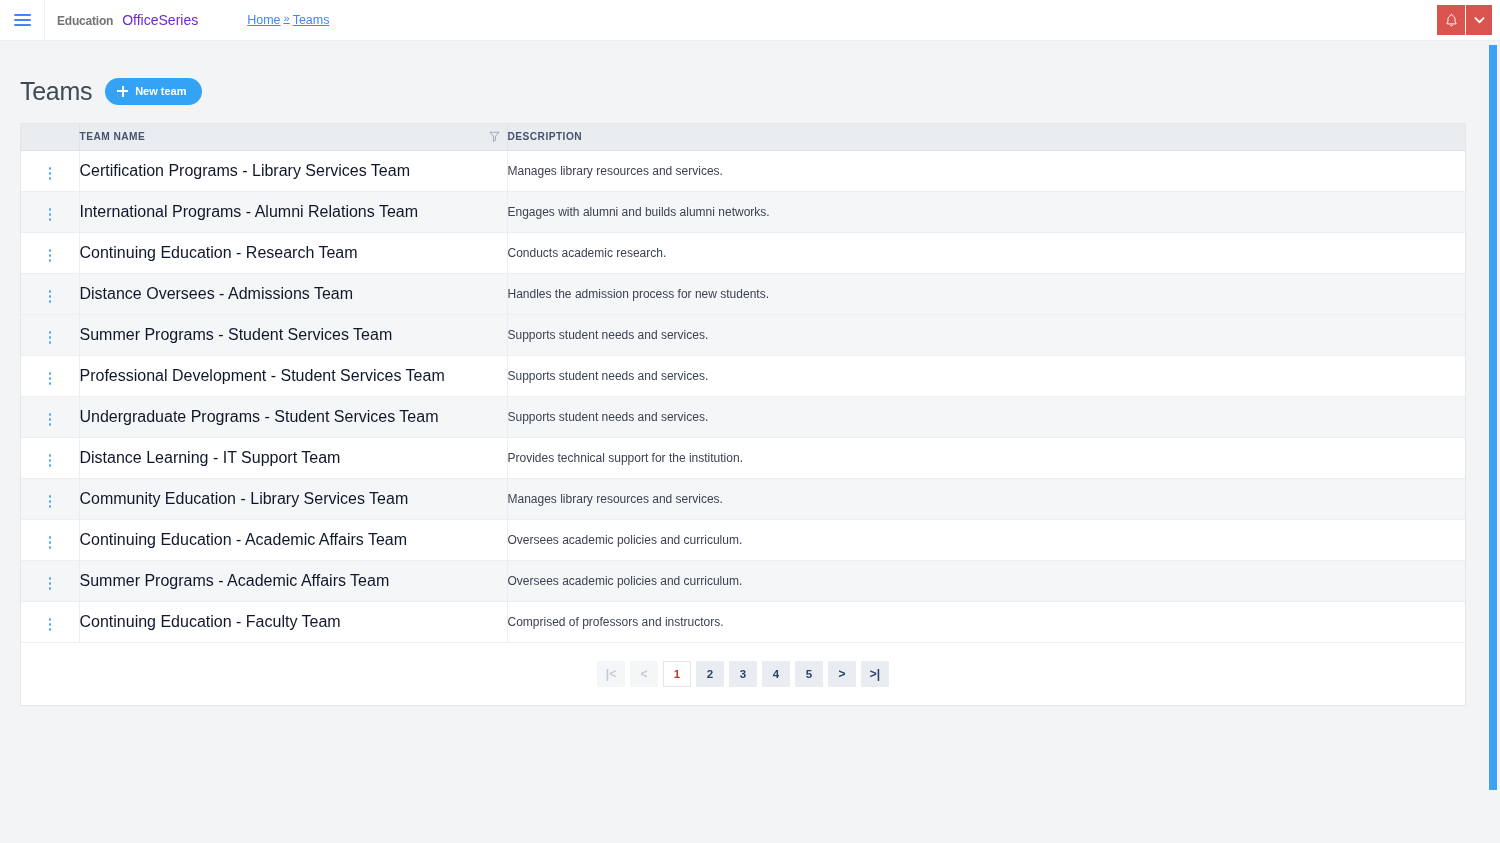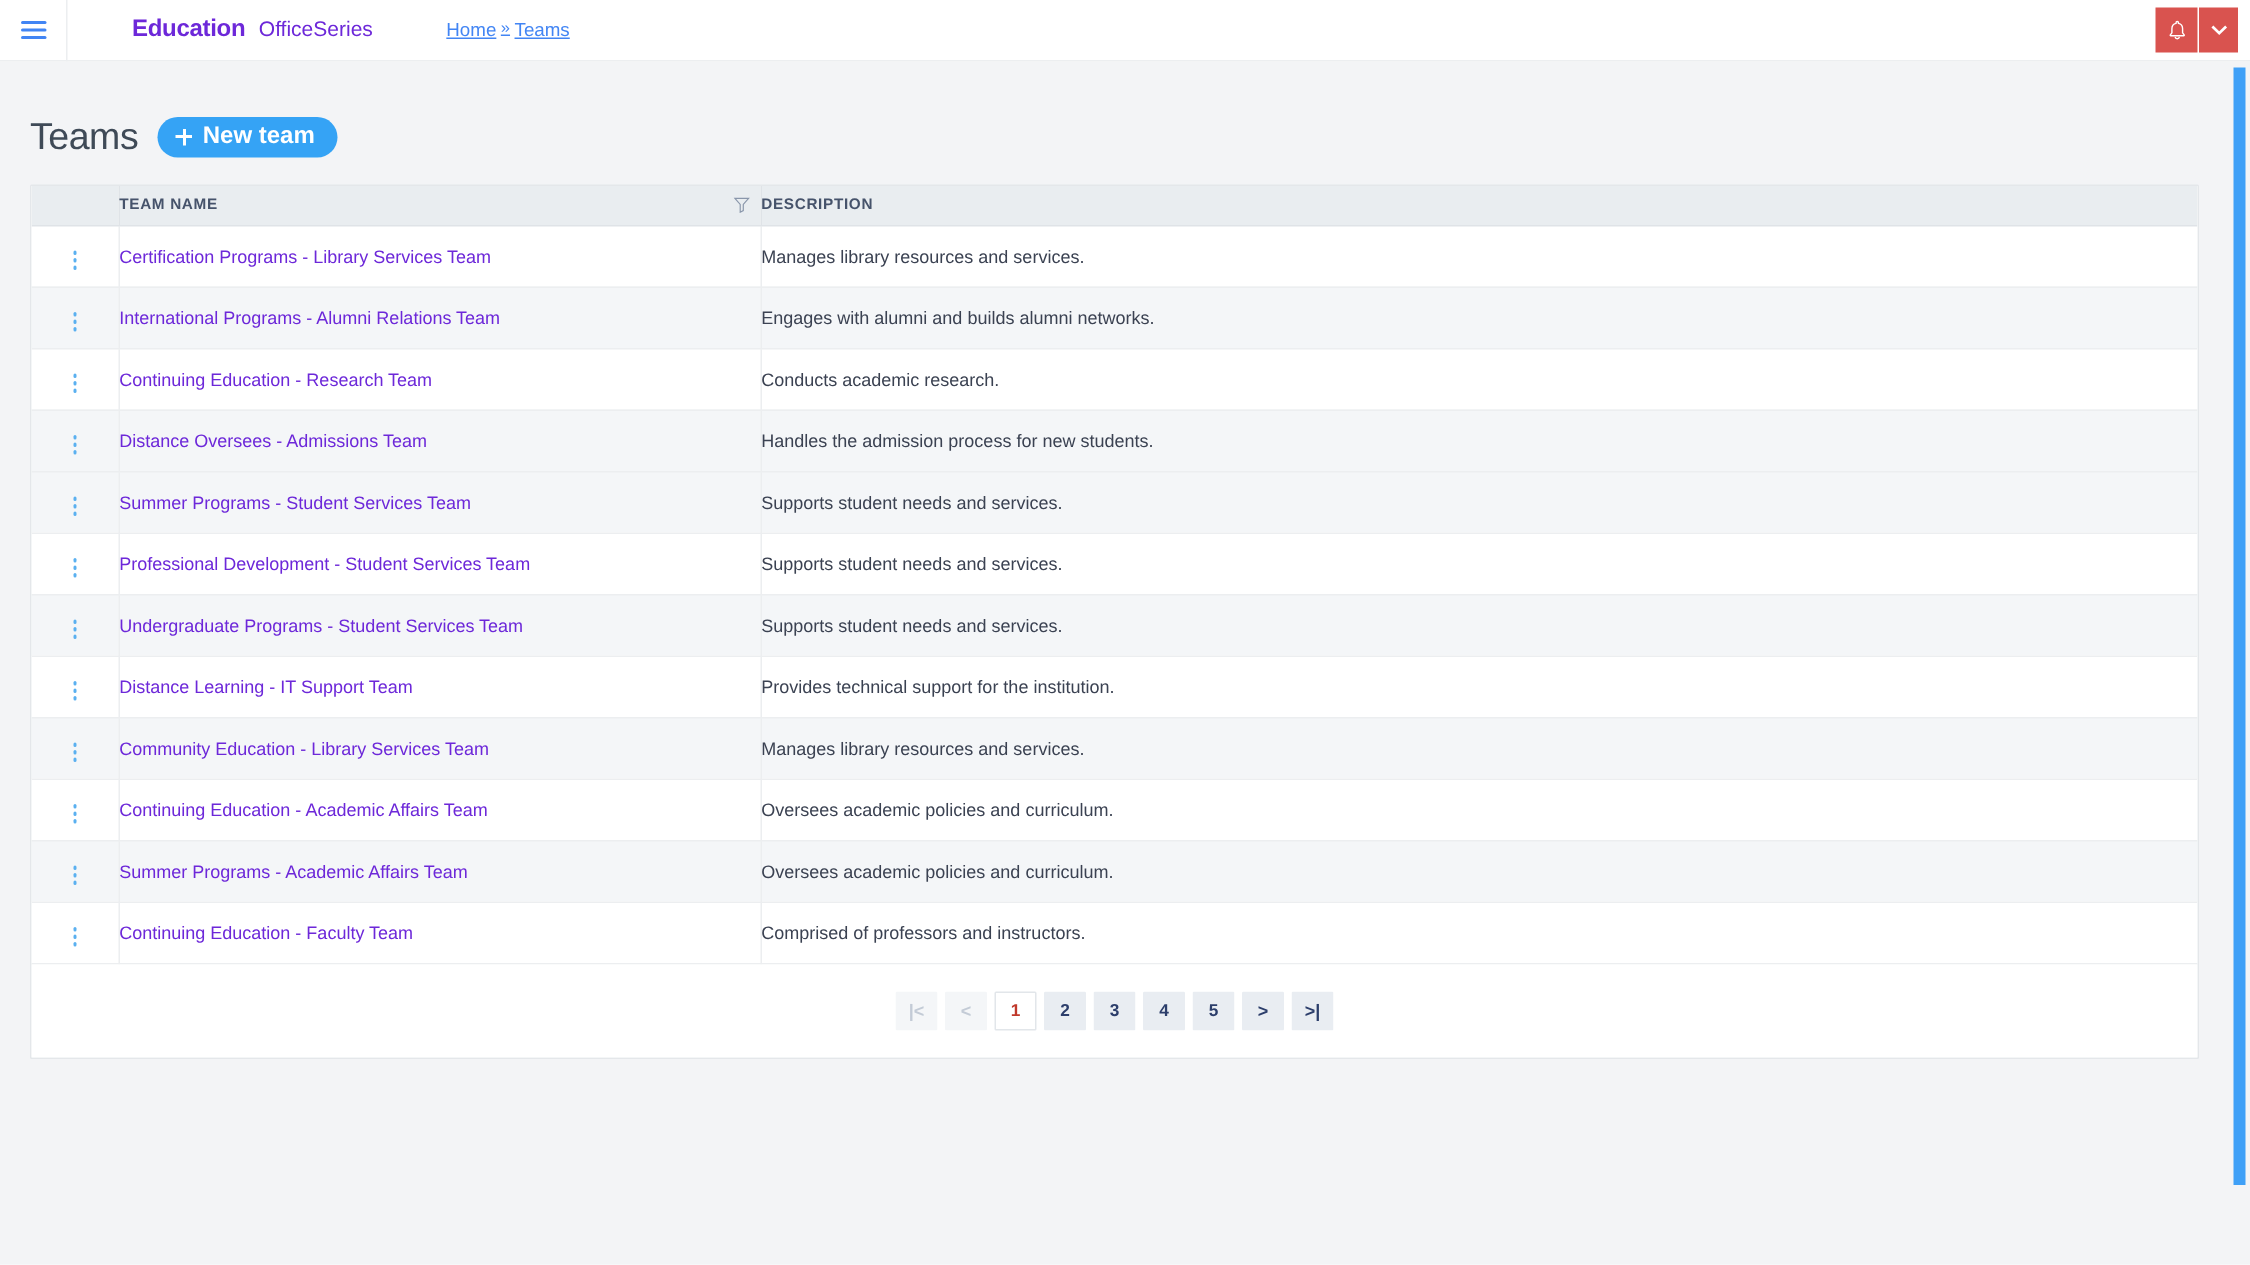--- a/index.html
+++ b/index.html
@@ -51,25 +51,24 @@
     background: #eceef0;
   }
 
   .brand {
     display: flex;
     align-items: baseline;
     gap: 9px;
     padding-left: 12px;
   }
   .brand-main {
-    font-size: 16px;
+    font-size: 12px;
     font-weight: bold;
-    color: #6d28d9;
+    color: #737373;
     letter-spacing: -0.2px;
-    margin-left: 31px;
   }
   .brand-sub {
     font-size: 14px;
     color: #6d28d9;
   }
 
   .breadcrumb {
     margin-left: 49px;
     font-size: 12.5px;
     color: #4285f4;
@@ -127,21 +126,21 @@
     font-weight: normal;
     letter-spacing: -0.3px;
   }
   .btn-new {
     background: #35a3f5;
     color: #fff;
     border: none;
     border-radius: 16px;
     height: 27px;
     padding: 0 15px 0 12px;
-    font-size: 16px;
+    font-size: 11px;
     font-weight: bold;
     display: inline-flex;
     align-items: center;
     gap: 7px;
     cursor: pointer;
     font-family: "Liberation Sans", sans-serif;
   }
   .plus-icon {
     position: relative;
     display: inline-block;
@@ -203,23 +202,23 @@
     border-bottom: 1px solid #eceef0;
   }
   td.c-menu { border-right: 1px solid #eceef0; text-align: center; }
   td.c-name { border-right: 1px solid #eceef0; padding-left: 8px; }
   td.c-desc { padding-left: 7px; color: #3b4252; }
 
   tbody tr.alt td { background: #f4f6f8; }
   tbody tr:not(.alt) td { background: #ffffff; }
 
   .team-link {
-    color: #6d28d9;
+    color: #0f172a;
     text-decoration: none;
-    font-size: 12px;
+    font-size: 16px;
     cursor: pointer;
   }
 
   .kebab {
     display: inline-flex;
     flex-direction: column;
     align-items: center;
     gap: 2.5px;
     cursor: pointer;
     padding: 3px 6px;

